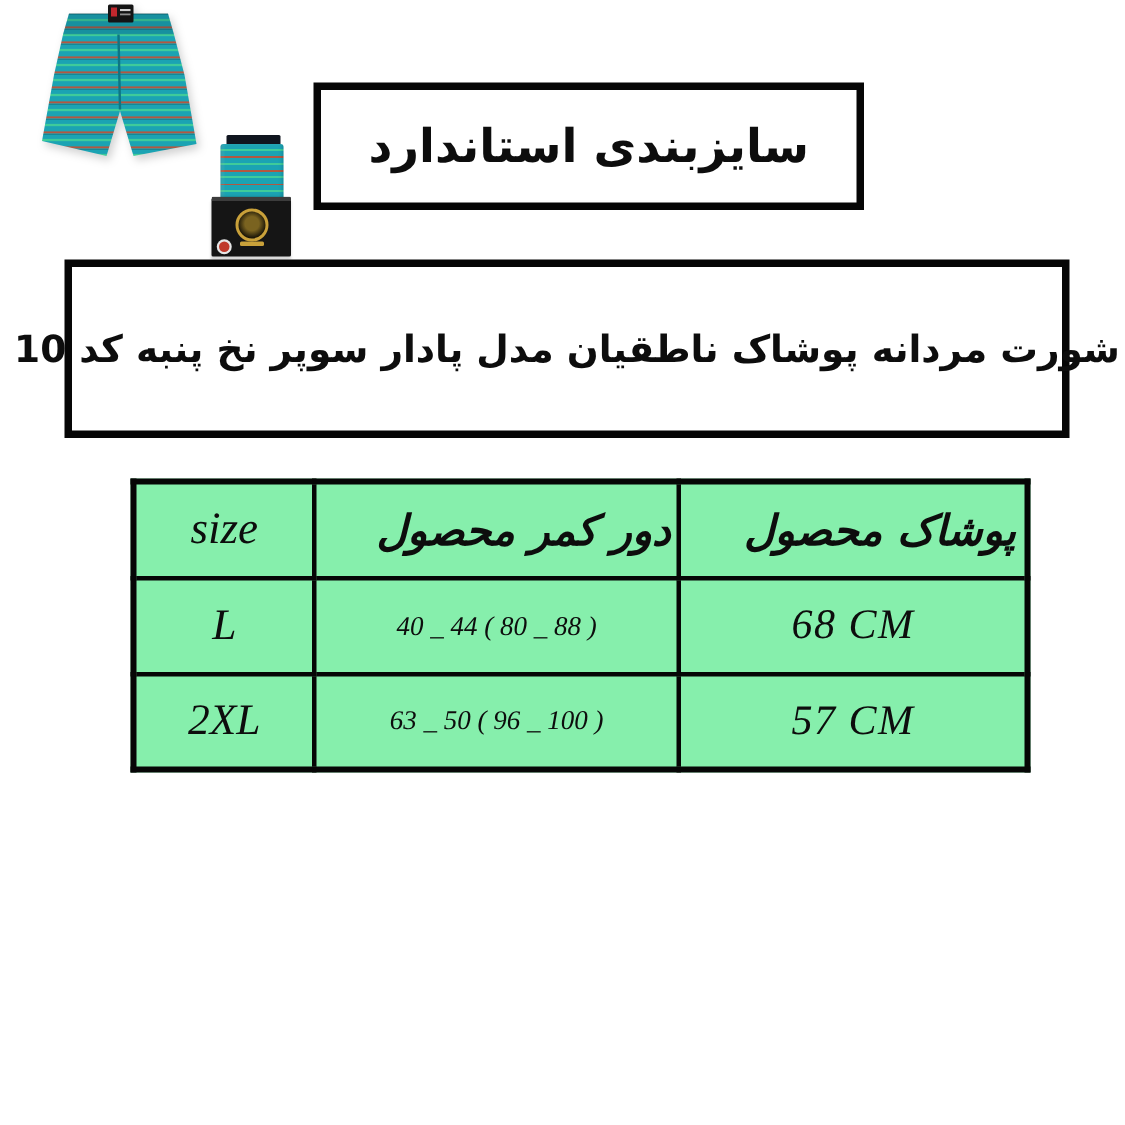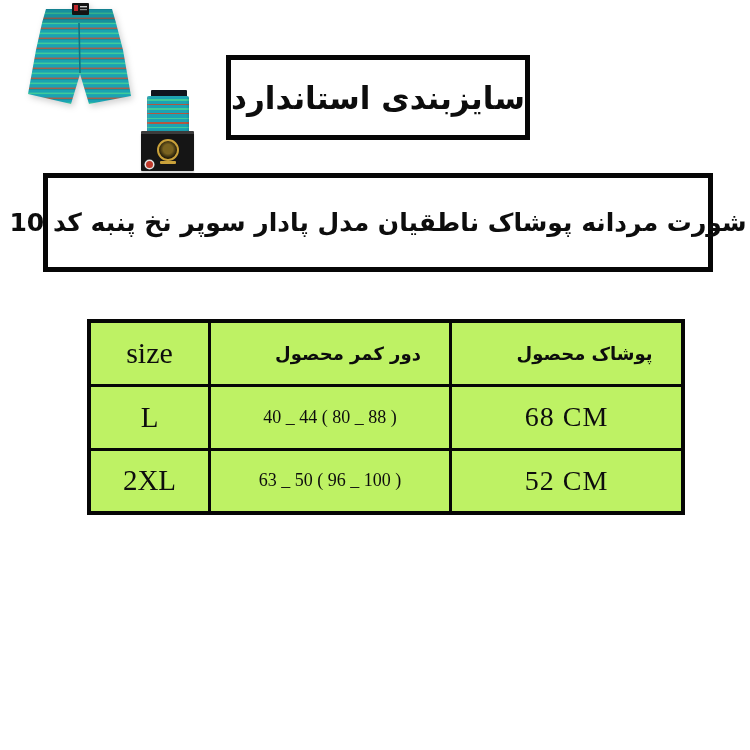--- a/index.html
+++ b/index.html
@@ -39,47 +39,47 @@
     position:absolute;left:50%;top:72%;transform:translateX(-50%);
     width:16px;height:3px;background:#c9a13a;border-radius:1px;
   }
   .pkg-seal{
     position:absolute;left:5px;top:27px;width:7px;height:7px;border-radius:50%;
     background:#c0392b;box-shadow:0 0 0 1.5px #e6e6e6;
   }
 
   
   .title-box{
-    left:209px;top:55px;width:304px;height:85px;border:5px solid #060606;
-    display:flex;align-items:center;justify-content:center;background:#fff;margin-left:17px;
+    left:209px;top:55px;width:367px;height:85px;border:5px solid #060606;
+    display:flex;align-items:center;justify-content:center;background:#fff;
   }
   .title-box .fa-text{font-size:31px;font-weight:700;white-space:nowrap;}
   .desc-box{
-    left:43px;top:173px;width:670px;height:99px;border:5px solid #060606;
+    left:43px;top:173px;width:670px;height:119px;border:5px solid #060606;
     display:flex;align-items:center;justify-content:center;background:#fff;
   }
   .desc-box .fa-text{font-size:25px;font-weight:700;white-space:nowrap;}
 
   
   .size-table-wrap{left:87px;top:319px;}
-  table.size-table{border-collapse:collapse;background:#bef264;}
+  table.size-table{border-collapse:collapse;background:#86efac;font-style:italic;}
   table.size-table td,table.size-table th{
     border:3px solid #060606;text-align:center;vertical-align:middle;padding:0 4px;
     white-space:nowrap;
   }
   table.size-table{border:4px solid #060606;}
   .col-size{width:109px;}
   .col-waist{width:230px;}
   .col-height{width:221px;}
   tr.hdr{height:64px;}
   tr.row{height:64px;}
   .latin-serif{font-family:"Liberation Serif","DejaVu Serif",serif;font-weight:400;}
   th .latin-serif{font-weight:400;}
   .hdr-size{font-size:30px;}
-  .hdr-fa{font-size:18px;font-weight:700;font-family:"DejaVu Sans",sans-serif;margin-left:36px;}
+  .hdr-fa{font-size:28px;font-weight:700;font-family:"DejaVu Sans",sans-serif;margin-left:36px;}
   .cell-size{font-size:29px;}
   .cell-waist{font-size:18px;}
   .cell-height{font-size:28px;letter-spacing:1px;}
 </style>
 </head>
 <body>
 
 <div class="abs photo-main">
   <svg width="140" height="118" viewBox="0 0 140 118" xmlns="http://www.w3.org/2000/svg">
     <defs>
@@ -129,17 +129,17 @@
       <th class="col-height"><span class="hdr-fa" dir="rtl">پوشاک محصول</span></th>
     </tr>
     <tr class="row">
       <td class="latin-serif cell-size">L</td>
       <td class="latin-serif cell-waist" dir="ltr">40 _ 44 ( 80 _ 88 )</td>
       <td class="latin-serif cell-height">68 CM</td>
     </tr>
     <tr class="row">
       <td class="latin-serif cell-size">2XL</td>
       <td class="latin-serif cell-waist" dir="ltr">63 _ 50 ( 96 _ 100 )</td>
-      <td class="latin-serif cell-height">52 CM</td>
+      <td class="latin-serif cell-height">57 CM</td>
     </tr>
   </tbody>
     </table>
 </div>
 
 </body></html>

